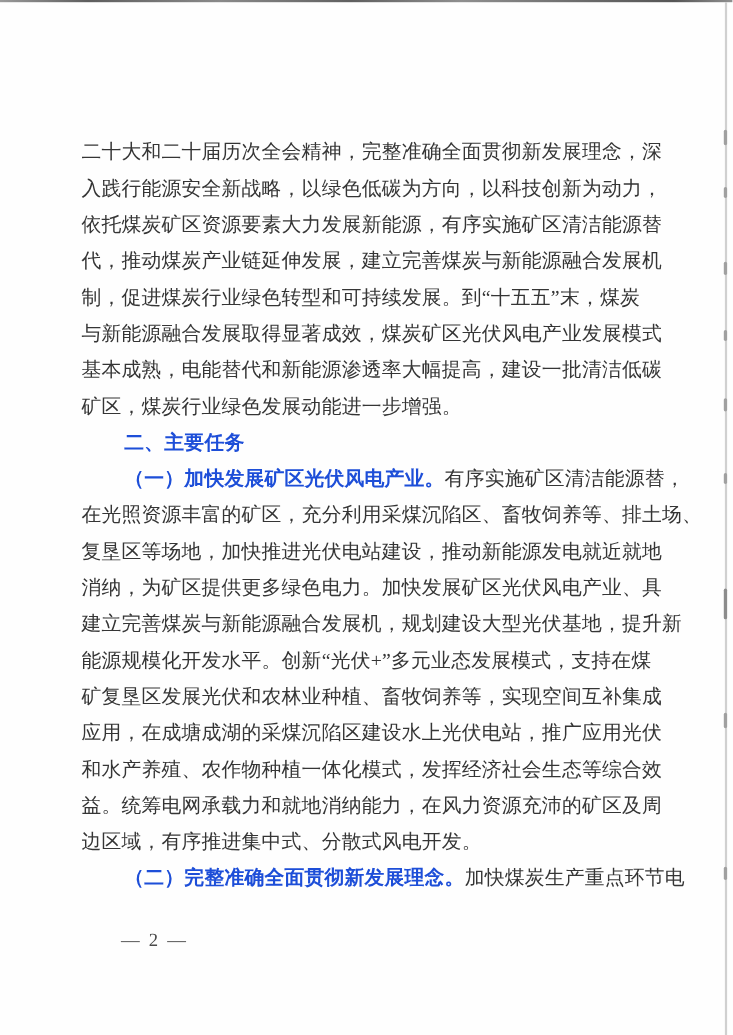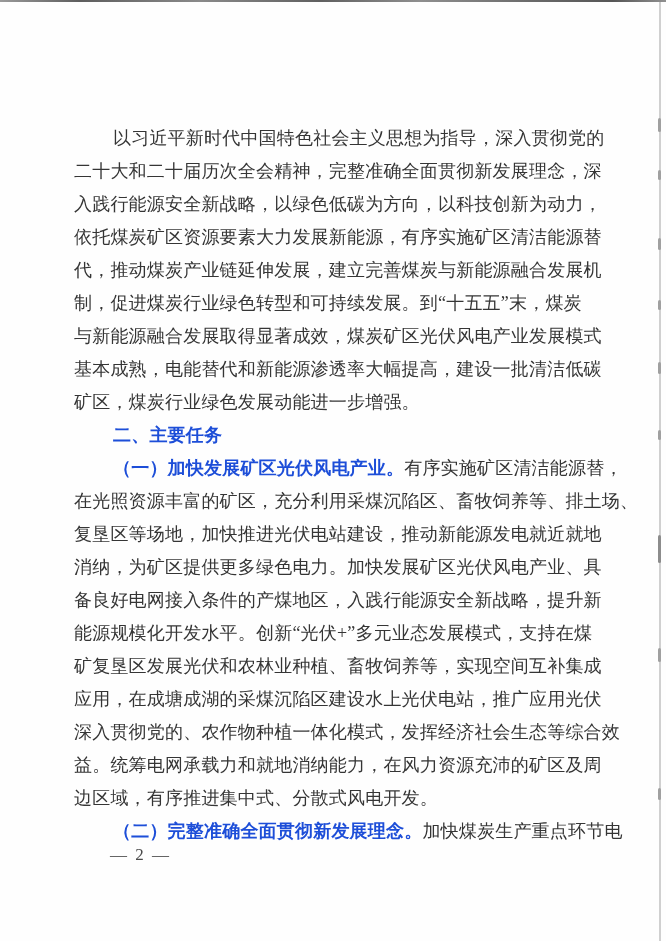--- a/index.html
+++ b/index.html
@@ -87,41 +87,40 @@
   <i class="smudge" style="top:170px;height:10px;"></i>
   <i class="smudge" style="top:238px;height:12px;"></i>
   <i class="smudge" style="top:300px;height:10px;"></i>
   <i class="smudge" style="top:362px;height:12px;"></i>
   <i class="smudge" style="top:430px;height:10px;"></i>
   <i class="smudge dark" style="top:535px;height:28px;"></i>
   <i class="smudge" style="top:648px;height:14px;"></i>
   <i class="smudge" style="top:788px;height:12px;"></i>
 
   <main class="text-block">
-    <div class="line indent">以习近平新时代中国特色社会主义思想为指导，深入贯彻党的</div>
     <div class="line">二十大和二十届历次全会精神，完整准确全面贯彻新发展理念，深</div>
     <div class="line">入践行能源安全新战略，以绿色低碳为方向，以科技创新为动力，</div>
     <div class="line">依托煤炭矿区资源要素大力发展新能源，有序实施矿区清洁能源替</div>
     <div class="line">代，推动煤炭产业链延伸发展，建立完善煤炭与新能源融合发展机</div>
     <div class="line">制，促进煤炭行业绿色转型和可持续发展。到“十五五”末，煤炭</div>
     <div class="line">与新能源融合发展取得显著成效，煤炭矿区光伏风电产业发展模式</div>
     <div class="line">基本成熟，电能替代和新能源渗透率大幅提高，建设一批清洁低碳</div>
     <div class="line">矿区，煤炭行业绿色发展动能进一步增强。</div>
 
     <div class="line heading indent">二、主要任务</div>
 
     <div class="line indent"><span class="bold">（一）加快发展矿区光伏风电产业。</span><span>有序实施矿区清洁能源替，</span></div>
     <div class="line">在光照资源丰富的矿区，充分利用采煤沉陷区、畜牧饲养等、排土场、</div>
     <div class="line">复垦区等场地，加快推进光伏电站建设，推动新能源发电就近就地</div>
     <div class="line">消纳，为矿区提供更多绿色电力。加快发展矿区光伏风电产业、具</div>
-    <div class="line">备良好电网接入条件的产煤地区，入践行能源安全新战略，提升新</div>
+    <div class="line">建立完善煤炭与新能源融合发展机，规划建设大型光伏基地，提升新</div>
     <div class="line">能源规模化开发水平。创新“光伏+”多元业态发展模式，支持在煤</div>
     <div class="line">矿复垦区发展光伏和农林业种植、畜牧饲养等，实现空间互补集成</div>
     <div class="line">应用，在成塘成湖的采煤沉陷区建设水上光伏电站，推广应用光伏</div>
-    <div class="line">深入贯彻党的、农作物种植一体化模式，发挥经济社会生态等综合效</div>
+    <div class="line">和水产养殖、农作物种植一体化模式，发挥经济社会生态等综合效</div>
     <div class="line">益。统筹电网承载力和就地消纳能力，在风力资源充沛的矿区及周</div>
     <div class="line">边区域，有序推进集中式、分散式风电开发。</div>
 
     <div class="line indent"><span class="bold">（二）完整准确全面贯彻新发展理念。</span><span>加快煤炭生产重点环节电</span></div>
   </main>
 
   <div class="page-number">— 2 —</div>
 
 </div>
 

